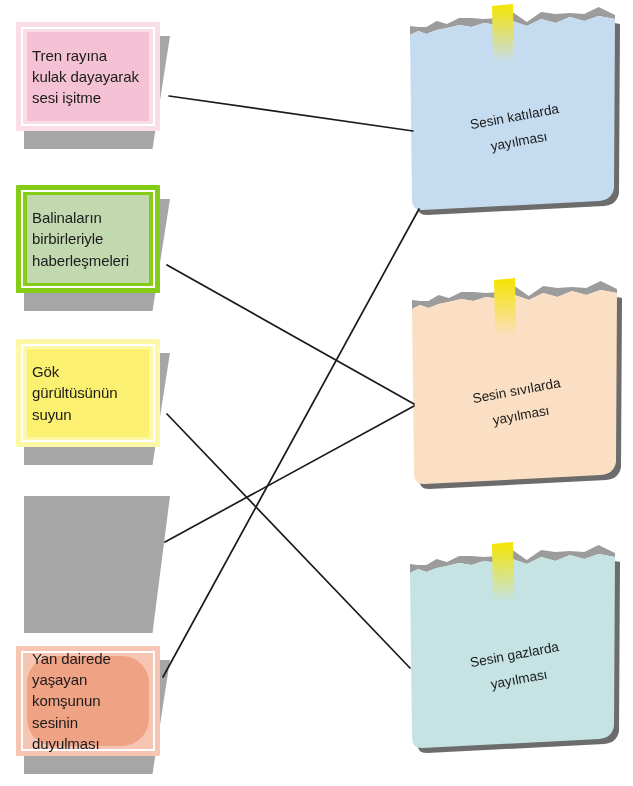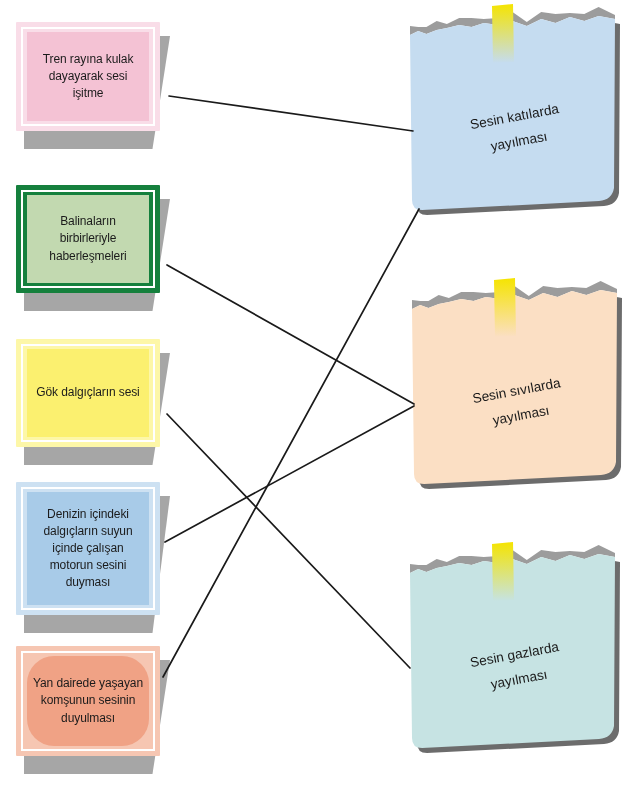--- a/index.html
+++ b/index.html
@@ -52,24 +52,23 @@
   }
   .term-card .fill {
     width: 100%;
     height: 100%;
     display: flex;
     align-items: center;
     justify-content: center;
     padding: 4px 5px;
   }
   .term-label {
-    font-size: 12px;
+    font-size: 15px;
     line-height: 1.42;
     color: #1b1b1b;
-    text-align: center;
     letter-spacing: -0.1px;
   }
   
   .term-shadow {
     position: absolute;
     z-index: 10;
     background: #a6a6a6;
   }
 
   
@@ -111,45 +110,38 @@
   <div class="term-shadow" style="left:24px; top:36px; width:146px; height:113px; clip-path:polygon(0% 0%,100% 0%,88% 100%,0% 100%);"></div>
   <div class="term-card" style="left: 16px; top: 22px; width: 144px; height: 109px; background: rgb(249, 221, 232);">
     <div class="inner">
         <div class="fill" style="background: rgb(244, 194, 212);">
       <span class="term-label">Tren rayına kulak dayayarak sesi işitme</span>
     </div>
       </div>
   </div>
 
   <div class="term-shadow" style="left:24px; top:199px; width:146px; height:112px; clip-path:polygon(0% 0%,100% 0%,88% 100%,0% 100%);"></div>
-  <div class="term-card" style="left: 16px; top: 185px; width: 144px; height: 108px; background: #15803d;">
+  <div class="term-card" style="left: 16px; top: 185px; width: 144px; height: 108px; background: #84cc16;">
     <div class="inner">
         <div class="fill" style="background: rgb(194, 217, 176);">
       <span class="term-label">Balinaların birbirleriyle haberleşmeleri</span>
     </div>
       </div>
   </div>
 
   <div class="term-shadow" style="left:24px; top:353px; width:146px; height:112px; clip-path:polygon(0% 0%,100% 0%,88% 100%,0% 100%);"></div>
   <div class="term-card" style="left: 16px; top: 339px; width: 144px; height: 108px; background: rgb(253, 247, 168);">
     <div class="inner">
         <div class="fill" style="background: rgb(251, 240, 111);">
-      <span class="term-label">Gök dalgıçların sesi</span>
+      <span class="term-label">Gök gürültüsünün suyun</span>
     </div>
       </div>
   </div>
 
   <div class="term-shadow" style="left:24px; top:496px; width:146px; height:137px; clip-path:polygon(0% 0%,100% 0%,88% 100%,0% 100%);"></div>
-  <div class="term-card" style="left: 16px; top: 482px; width: 144px; height: 133px; background: rgb(205, 225, 242);">
-    <div class="inner">
-        <div class="fill" style="background: rgb(168, 203, 232);">
-      <span class="term-label">Denizin içindeki dalgıçların suyun içinde çalışan motorun sesini duyması</span>
-    </div>
-      </div>
-  </div>
 
   <div class="term-shadow" style="left:24px; top:660px; width:146px; height:114px; clip-path:polygon(0% 0%,100% 0%,88% 100%,0% 100%);"></div>
   <div class="term-card" style="left: 16px; top: 646px; width: 144px; height: 110px; background: rgb(246, 198, 178);">
     <div class="inner">
         <div class="fill" style="background: rgb(240, 162, 133); border-radius: 27px;">
       <span class="term-label">Yan dairede yaşayan komşunun sesinin duyulması</span>
     </div>
       </div>
   </div>
 

